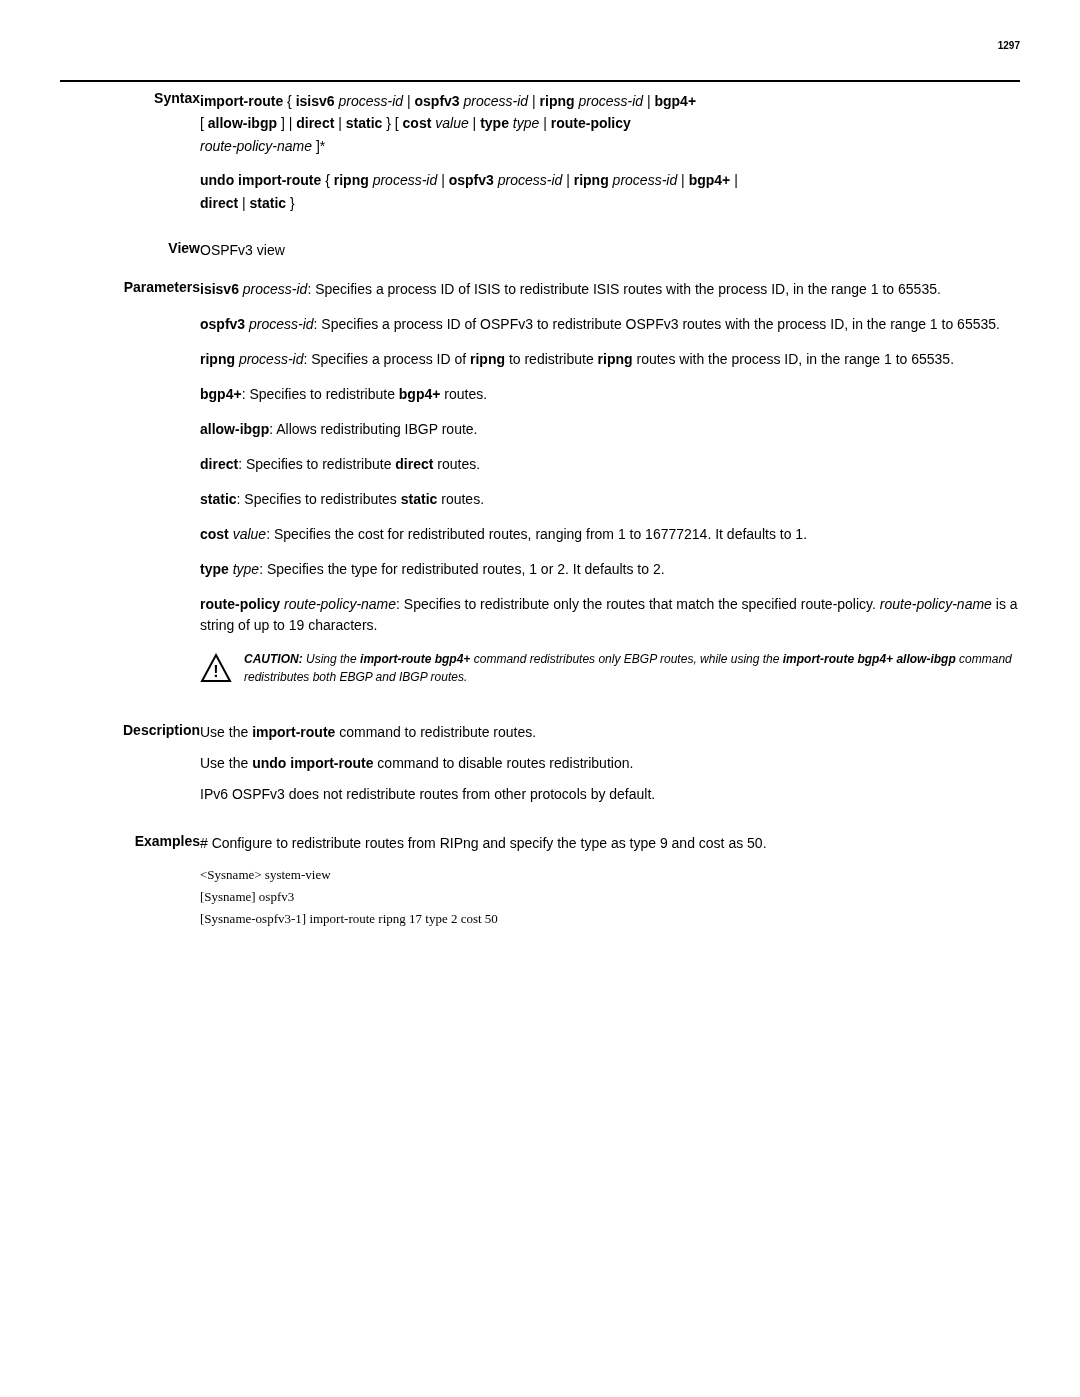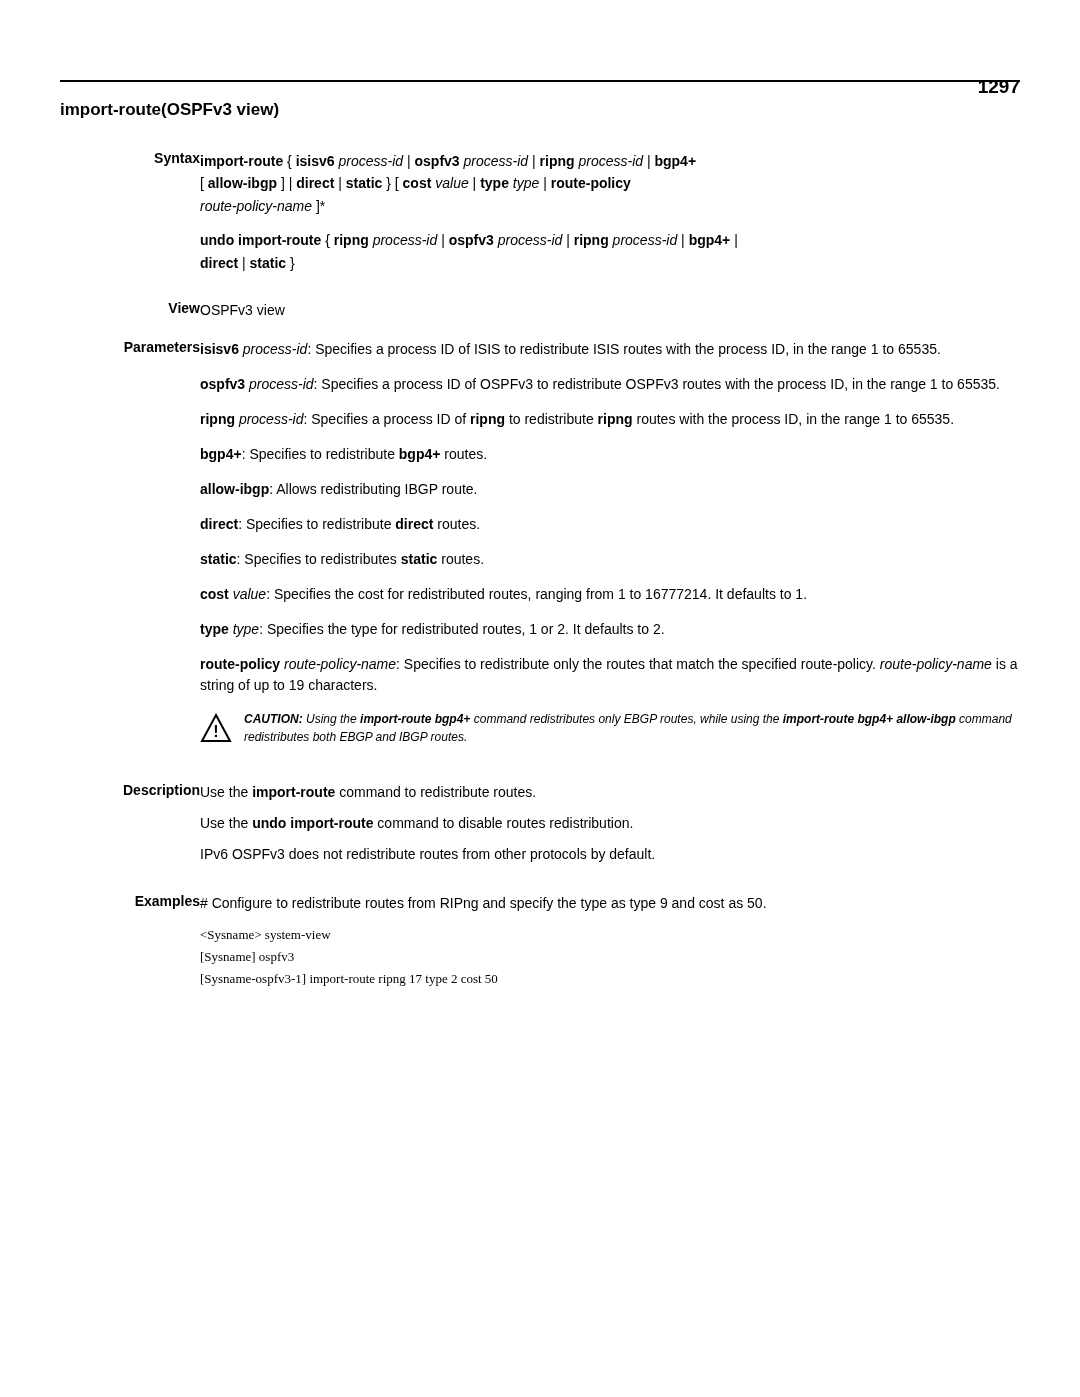--- a/index.html
+++ b/index.html
@@ -15,23 +15,22 @@
       color: #000000;
       width: 1080px;
       min-height: 1397px;
       position: relative;
     }
 
     .page-number {
       position: absolute;
       top: 40px;
       right: 60px;
-      font-size: 19px;
-      font-weight: bold;
-      margin-top: 36px;
+      font-size: 10px;
+      font-weight: bold;
     }
 
     .top-rule {
       position: absolute;
       top: 80px;
       left: 60px;
       right: 60px;
       border-top: 2px solid #000;
     }
 
@@ -124,21 +123,20 @@
       line-height: 1.5;
     }
   </style>
 </head>
 <body>
 
 <div class="page-number">1297</div>
 <div class="top-rule"></div>
 
 <div class="page-content">
-  <div class="section-title">import-route(OSPFv3 view)</div>
 
   <table class="doc-table">
 
     <tbody>
         <tr>
       <td class="label-col">
         <span>Syntax</span>
       </td>
       <td class="content-col">
         <div class="syntax-line">

